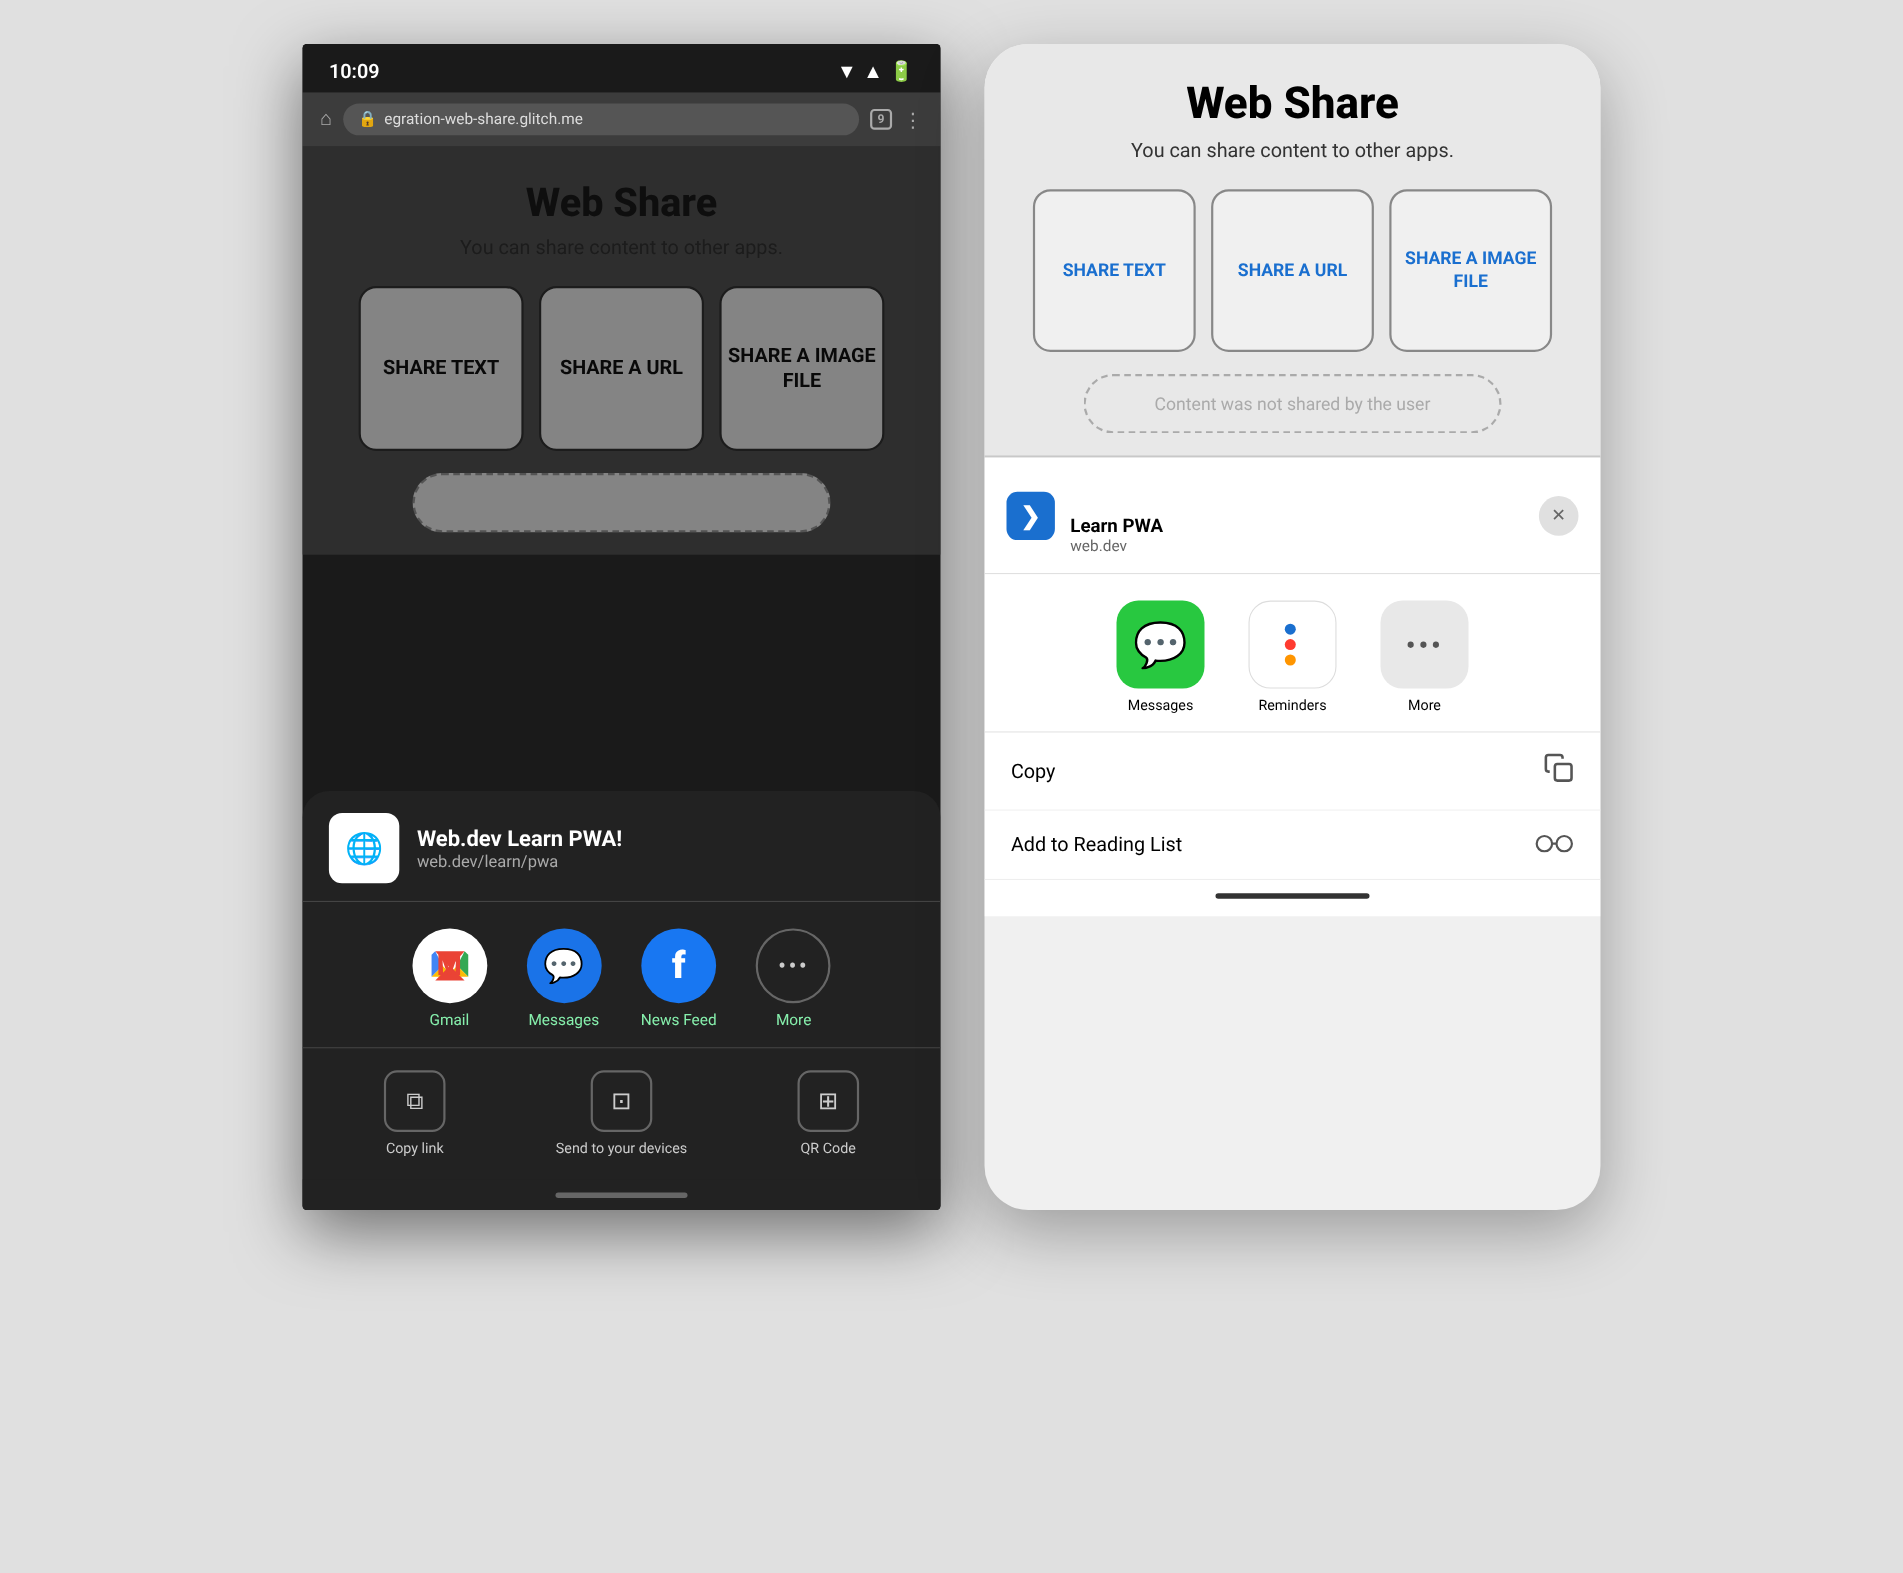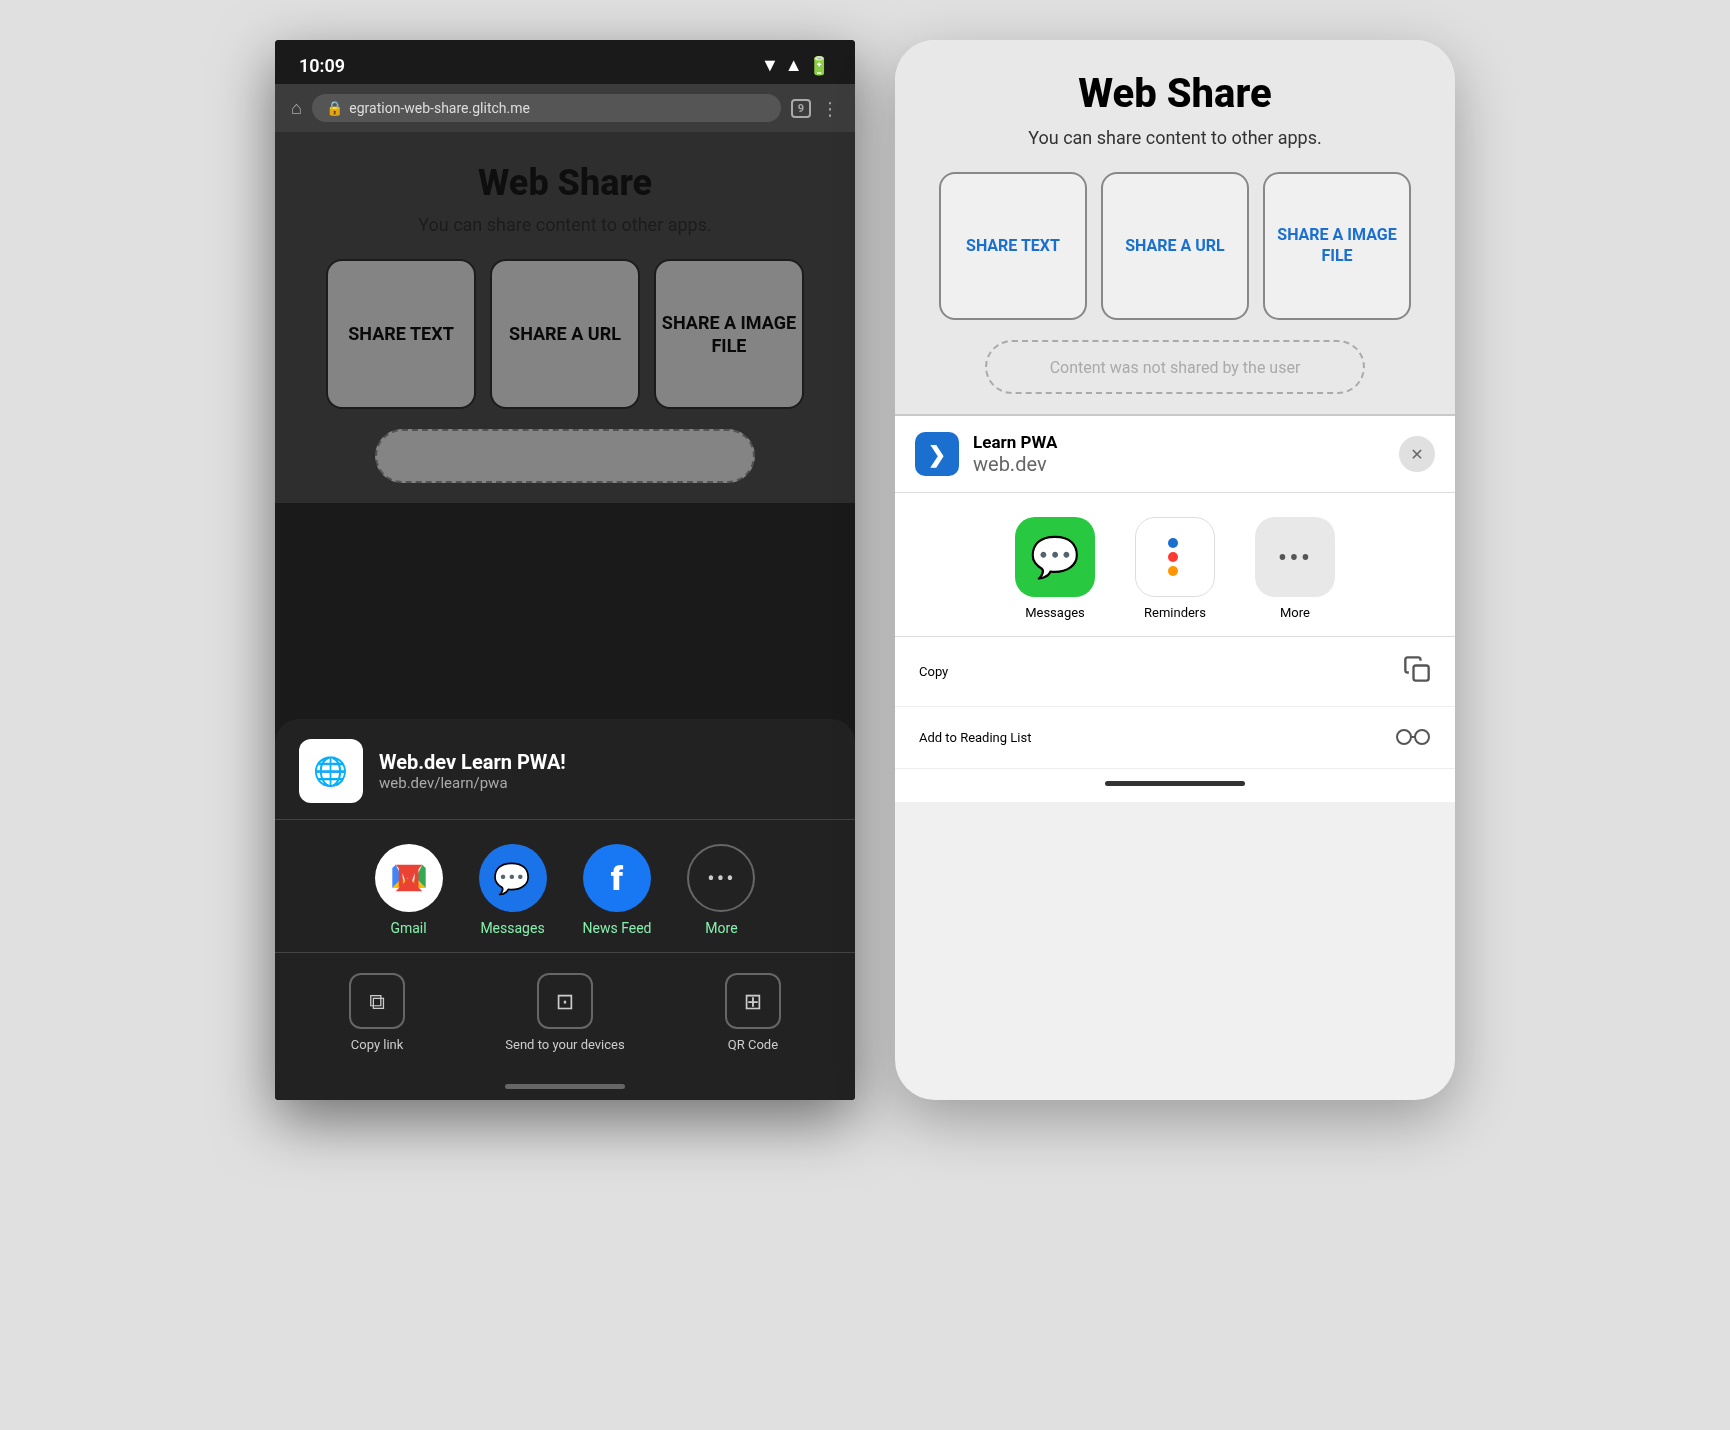--- a/index.html
+++ b/index.html
@@ -360,28 +360,29 @@
       border-radius: 10px;
       display: flex;
       align-items: center;
       justify-content: center;
       color: white;
       font-size: 20px;
       font-weight: 800;
     }
     .ios-sharesheet-title {
       flex: 1;
+      margin-top: 37px;
     }
     .ios-sharesheet-appname {
       font-size: 17px;
       font-weight: 700;
       color: #000;
     }
     .ios-sharesheet-domain {
-      font-size: 20px;
+      font-size: 14px;
       color: #666;
     }
     .ios-close-btn {
       width: 36px;
       height: 36px;
       background: #e0e0e0;
       border-radius: 50%;
       display: flex;
       align-items: center;
       justify-content: center;
@@ -426,21 +427,21 @@
     .ios-action-row {
       background: white;
       display: flex;
       align-items: center;
       justify-content: space-between;
       padding: 18px 24px;
       border-bottom: 1px solid #eee;
       cursor: pointer;
     }
     .ios-action-label {
-      font-size: 13px;
+      font-size: 18px;
       color: #000;
     }
     .ios-action-icon {
       font-size: 22px;
       color: #555;
     }
 
     .ios-edit-actions {
       background: white;
       padding: 18px 24px;

